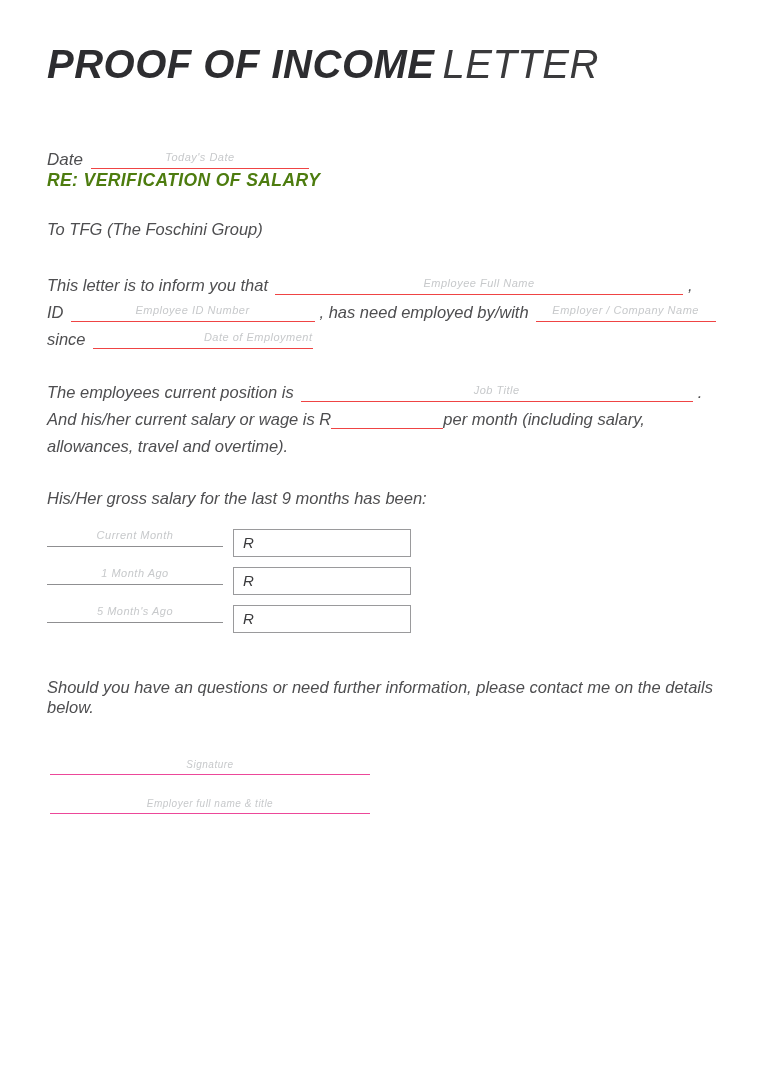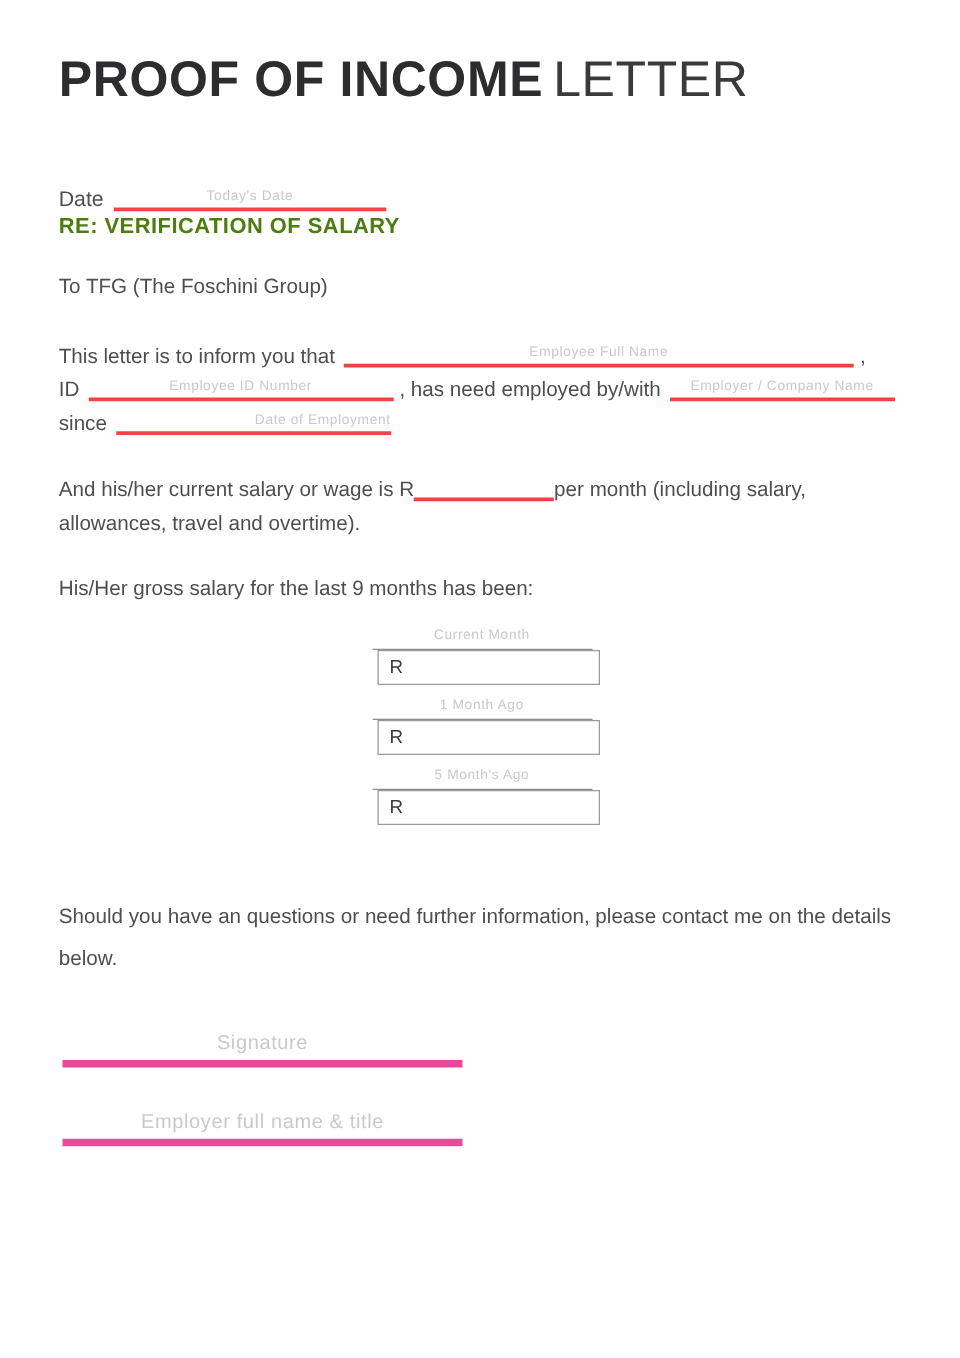--- a/index.html
+++ b/index.html
@@ -6,41 +6,42 @@
   .page {
     position: relative;
     width: 768px;
     height: 1086px;
     background: #ffffff;
     font-family: "Liberation Sans", sans-serif;
     color: #4e4e50;
     overflow: hidden;
     box-sizing: border-box;
     padding: 40px 44px 0 47px;
+    font-style: italic;
   }
 
   
   .doc-title {
     font-size: 40px;
     line-height: 1.1;
     letter-spacing: 0.5px;
     margin: 2px 0 0 0;
     white-space: nowrap;
   }
   .title-bold { font-weight: 800; color: #2d2d30; }
   .title-light { font-weight: 300; color: #3a3a3c; margin-left: 8px; }
 
   
   .body-text { font-size: 16.5px; color: #4e4e50; }
 
   
   .blank {
     display: inline-block;
     position: relative;
-    border-bottom: 3px solid #ef4444;
+    border-bottom: 1px solid #ef4444;
     text-align: center;
     font-size: 11px;
     line-height: 15px;
     height: 19px;
     color: #c7c9cb;
     vertical-align: -4px;
     letter-spacing: 0.5px;
     box-sizing: border-box;
     overflow: hidden;
   }
@@ -73,21 +74,21 @@
   .gap-r { margin-right: 7px; }
   .gap-l { margin-left: 5px; }
 
   .para2 { margin-top: 26px; }
 
   
   .gross-heading { margin-top: 29px; }
 
   
   .salary-table { margin-top: 21px; }
-  .salary-row { display: flex; align-items: center; margin-bottom: 10px; flex-direction: column; }
+  .salary-row { display: flex; align-items: flex-start; margin-bottom: 10px; }
   .month-line {
     width: 176px;
     border-bottom: 1px solid #8f8f91;
     text-align: center;
     font-size: 11px;
     letter-spacing: 0.5px;
     color: #c7c9cb;
     padding-bottom: 5px;
   }
   .amount-box {
@@ -97,40 +98,40 @@
     margin-left: 10px;
     box-sizing: border-box;
     font-size: 15px;
     color: #3a3a3c;
     padding: 4px 0 0 9px;
     background: #ffffff;
   }
 
   
   .contact-note {
-    margin-top: 56px;
+    margin-top: 44px;
     width: 685px;
-    line-height: 34px;
+    line-height: 20px;
     white-space: normal;
   }
 
   
   .signoff { margin-top: 31px; }
 
   
   .signature-block { margin-top: 42px; }
   .sig-line {
     width: 320px;
-    border-bottom: 6px solid #ec4899;
+    border-bottom: 1px solid #ec4899;
     text-align: center;
-    font-size: 16px;
+    font-size: 10px;
     letter-spacing: 0.5px;
     color: #c7c9cb;
     padding-bottom: 4px;
-    margin-bottom: 35px;
+    margin-bottom: 23px;
     margin-left: 3px;
   }
 </style>
 </head>
 <body>
 
 <div class="page">
 
   <h1 class="doc-title"><span class="title-bold">PROOF OF INCOME</span><span class="title-light">LETTER</span></h1>
 
@@ -148,20 +149,23 @@
     </div>
     <div class="para-line">
       <span class="gap-r">ID</span><span class="blank w-idnum">Employee ID Number</span><span class="gap-r gap-l">, has need employed by/with</span><span class="blank w-company">Employer / Company Name</span>
     </div>
     <div class="para-line">
       <span class="gap-r">since</span><span class="blank w-doe">Date of Employment</span>
     </div>
   </div>
 
   <div class="para para2 body-text">
+    <div class="para-line">
+      <span class="gap-r">The employees current position is</span><span class="blank w-jobtitle">Job Title</span><span class="gap-l">.</span>
+    </div>
     <div class="para-line">
       <span>And his/her current salary or wage is R</span><span class="blank w-salary"></span><span>per month (including salary,</span>
     </div>
     <div class="para-line">
       <span>allowances, travel and overtime).</span>
     </div>
   </div>
 
   <div class="gross-heading body-text">His/Her gross salary for the last 9 months has been:</div>
 

